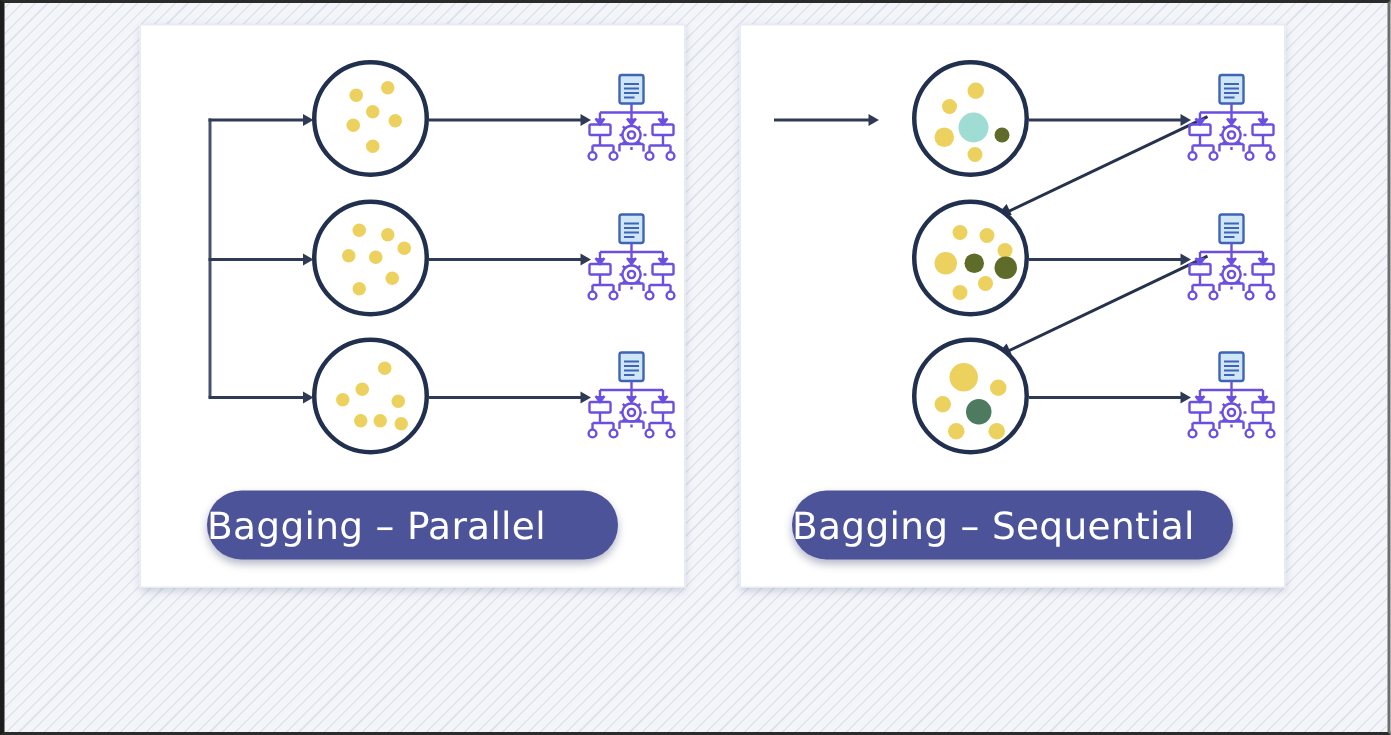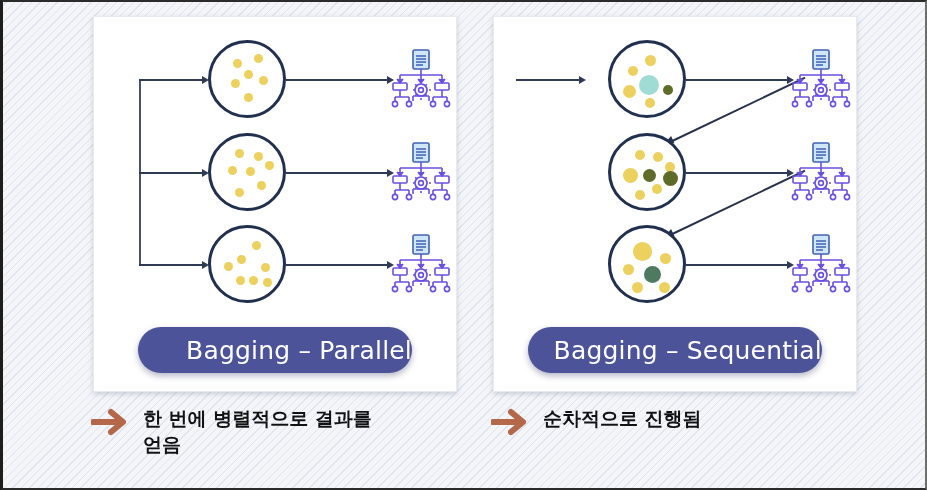--- a/index.html
+++ b/index.html
@@ -55,21 +55,21 @@
   }
 
   
   .model-icon{position:absolute;width:62px;height:62px;}
   .model-icon svg{display:block;width:62px;height:62px;}
 
   
   .pill{
     position:absolute;bottom:18px;height:46px;border-radius:23px;
     background:#4c5399;
-    display:flex;align-items:center;justify-content:flex-end;
+    display:flex;align-items:center;justify-content:flex-start;
     color:#ffffff;font-size:25px;letter-spacing:.2px;
     box-shadow:0 3px 6px rgba(90,95,130,.45);
     font-family:"DejaVu Sans","Liberation Sans",sans-serif;
   }
   #pill-left{left:44px;right:44px;}
   #pill-right{left:34px;right:34px;}
 
   
   .caption{position:absolute;display:flex;align-items:flex-start;gap:12px;}
   #caption-left{left:88px;top:404px;width:360px;}
@@ -314,32 +314,15 @@
           </g>
         </svg>
       </div>
 
       <div class="pill" id="pill-right">
         <span>Bagging – Sequential</span>
       </div>
     </div>
   </div>
 
-  <div class="caption" id="caption-left">
-    <span class="cap-arrow">
-      <svg width="40" height="28" viewBox="0 0 40 28" xmlns="http://www.w3.org/2000/svg">
-        <path d="M2 14h26M20 4l12 10-12 10" fill="none" stroke="#b5674a" stroke-width="6" stroke-linecap="round" stroke-linejoin="round"></path>
-      </svg>
-    </span>
-    <span class="cap-text">한 번에 병렬적으로 결과를
-얻음</span>
-  </div>
-
-  <div class="caption" id="caption-right">
-    <span class="cap-arrow">
-      <svg width="40" height="28" viewBox="0 0 40 28" xmlns="http://www.w3.org/2000/svg">
-        <path d="M2 14h26M20 4l12 10-12 10" fill="none" stroke="#b5674a" stroke-width="6" stroke-linecap="round" stroke-linejoin="round"></path>
-      </svg>
-    </span>
-    <span class="cap-text">순차적으로 진행됨</span>
-  </div>
+
 
 </div>
 
 </body></html>

